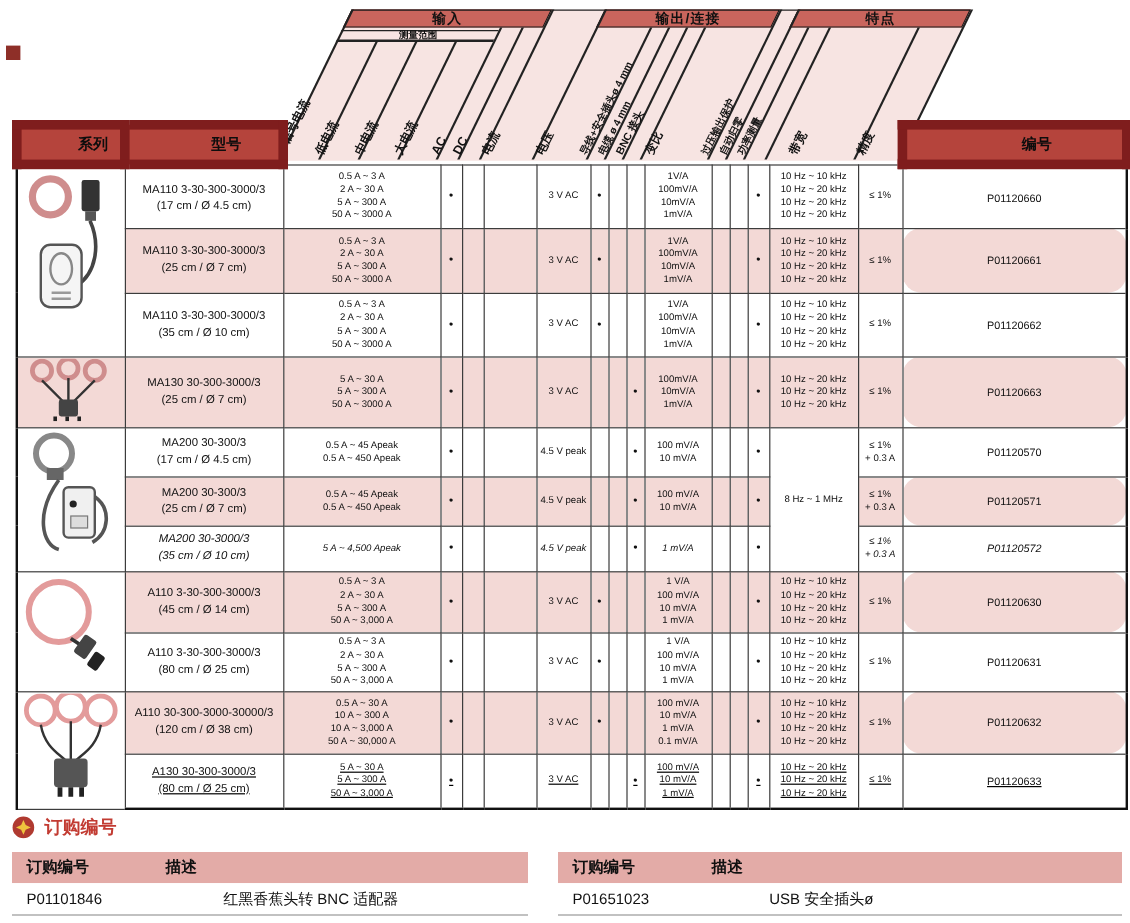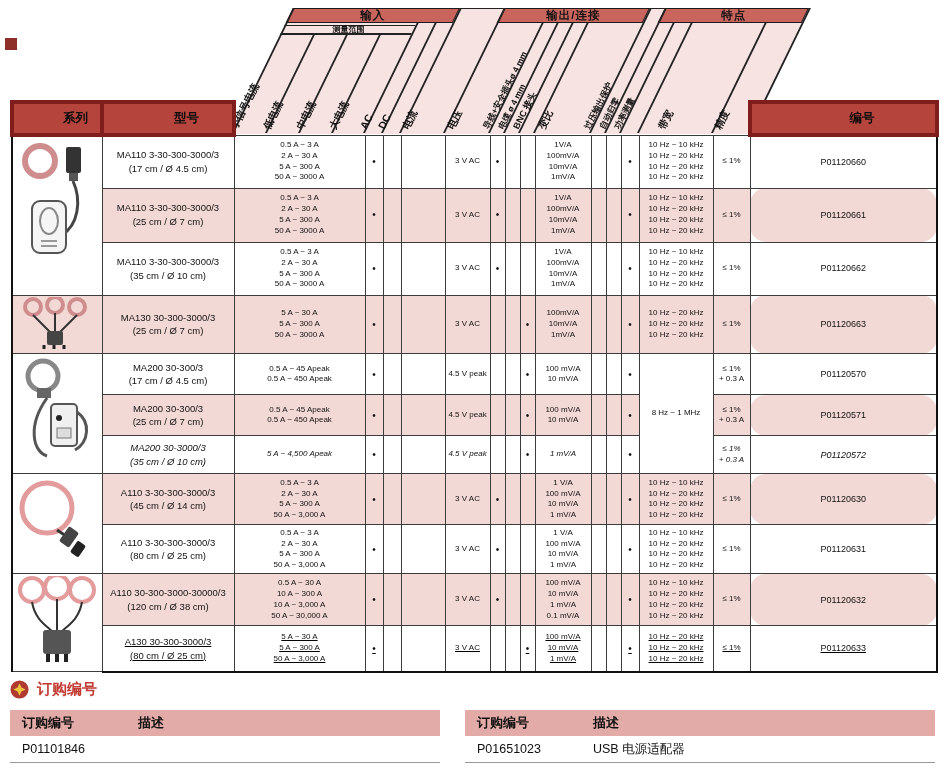--- a/index.html
+++ b/index.html
@@ -12,38 +12,38 @@
   .pink-region{position:absolute;background:#f7e4e2;border-top:1.5px solid #222;}
   .band{position:absolute;background:#c9655d;border:1.5px solid #1a1a1a;display:flex;align-items:center;justify-content:center;box-sizing:border-box;}
   .band > span{transform:skewX(26deg);font-weight:bold;font-size:11.5px;color:#111;letter-spacing:1px;}
   .strip{position:absolute;background:#f7e4e2;border-top:1px solid #222;border-bottom:2px solid #222;display:flex;align-items:center;justify-content:center;box-sizing:border-box;}
   .strip > span{transform:skewX(26deg);font-size:8px;font-weight:bold;color:#111;}
   .sline{position:absolute;width:1.5px;background:#222;}
   .dlabel{position:absolute;transform:rotate(-63deg);transform-origin:0 100%;white-space:nowrap;font-weight:bold;color:#111;line-height:11px;}
 
   
   #spec-table{position:absolute;left:10px;top:100px;width:925px;z-index:2;border-collapse:collapse;table-layout:fixed;}
-  #spec-table th.box{background:#b5443c;border:4px solid #7f1d1d;font-size:12.5px;color:#0d0d0d;font-weight:bold;padding-left:38px;}
+  #spec-table th.box{background:#b5443c;border:8px solid #7f1d1d;font-size:12.5px;color:#0d0d0d;font-weight:bold;padding-left:38px;}
   #spec-table th.ghost{border:none;background:transparent;}
   #spec-table td{border:1px solid #3c3c3c;text-align:center;vertical-align:middle;padding:1px 2px;font-size:8px;line-height:1.35;color:#111;overflow:hidden;}
   #spec-table td.white{background:#fff;}
   #spec-table td.pink{background:#f3d9d6;}
   #spec-table td.model{font-size:9.5px;line-height:1.45;}
   #spec-table td.part{font-size:9px;border-radius:16px;}
   #spec-table td.dotcell{font-size:10px;}
   #spec-table td.obl{border-left:2px solid #111;}
   #spec-table td.obr{border-right:2px solid #111;}
   #spec-table tr.last td{border-bottom:2px solid #111;}
 
   
   .order-heading{position:absolute;left:10px;top:680px;display:flex;align-items:center;gap:8px;z-index:2;}
   .order-heading .oh-text{font-size:15px;font-weight:bold;color:#c23b32;}
   .order-table{position:absolute;top:710px;z-index:2;}
   .ot-header{background:#e3aba7;display:flex;height:26px;align-items:center;font-weight:bold;font-size:13px;color:#111;}
-  .ot-row{display:flex;height:26px;align-items:center;font-size:12.5px;color:#111;border-bottom:1px solid #999;background:#fff;}
+  .ot-row{display:flex;height:26px;align-items:center;font-size:12.5px;color:#111;border-bottom:1px solid #999;background:#fff;gap:48px;}
   .ot-c1{width:116px;padding-left:12px;flex-shrink:0;}
   .ot-c2{flex:1;}
 </style>
 </head>
 <body>
 
 <div class="page">
   <div class="corner-marker"></div>
 
   <div id="diag-layer">
@@ -399,26 +399,27 @@
   </div>
 
   <div id="order-tables">
       <div class="order-table" style="left: 10px; width: 430px;">
         <div class="ot-header">
           <span class="ot-c1">订购编号</span>
           <span class="ot-c2">描述</span>
         </div>
         <div class="ot-row">
           <span class="ot-c1">P01101846</span>
+          <span class="ot-c2">红黑香蕉头转 BNC 适配器</span>
         </div>
       </div>
       <div class="order-table" style="left: 465px; width: 470px;">
         <div class="ot-header">
           <span class="ot-c1">订购编号</span>
           <span class="ot-c2">描述</span>
         </div>
         <div class="ot-row">
           <span class="ot-c1">P01651023</span>
-          <span class="ot-c2">USB 电源适配器</span>
+          <span class="ot-c2">USB 安全插头ø</span>
         </div>
       </div>
     </div>
 </div>
 
 </body></html>

